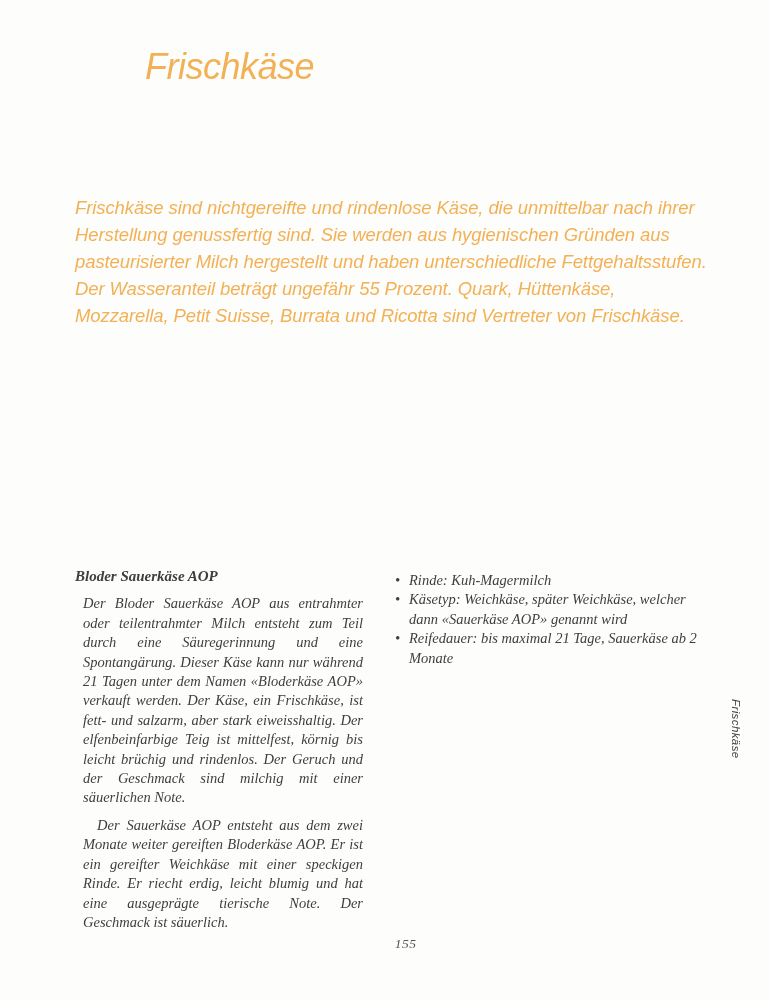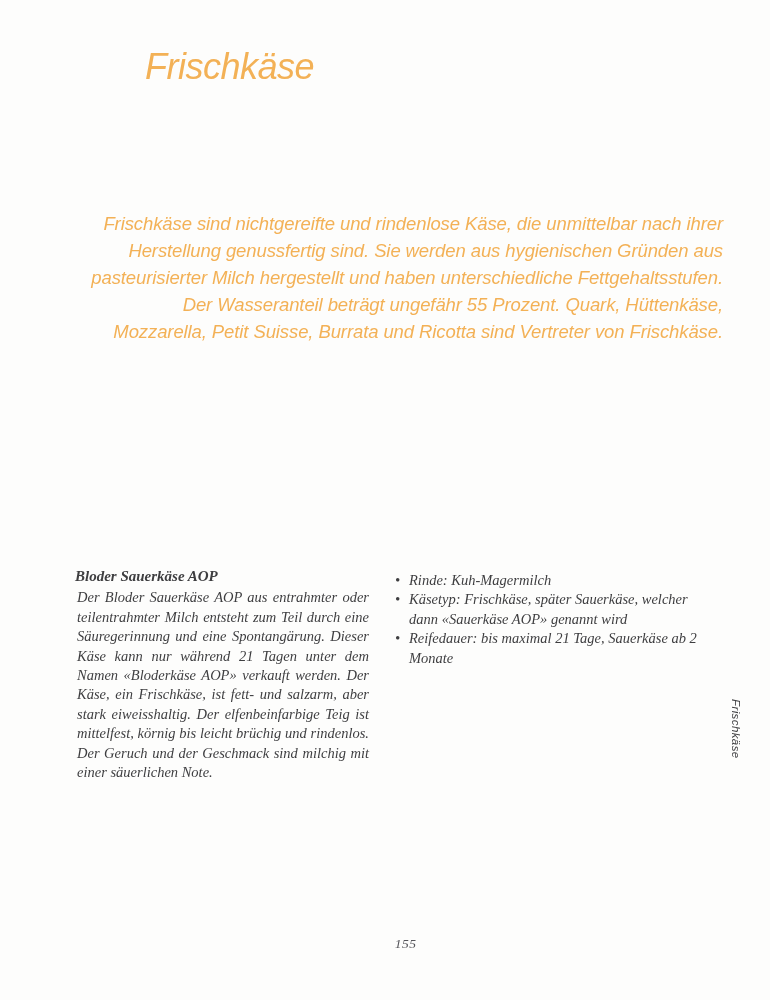--- a/index.html
+++ b/index.html
@@ -31,45 +31,45 @@
     line-height: 1.15;
     letter-spacing: -0.5px;
     color: var(--accent);
   }
 
   .intro {
     position: absolute;
     left: 75px;
     top: 194px;
     width: 632px;
-    margin: 16px;
+    margin: 0;
     font-family: "Liberation Sans", sans-serif;
     font-size: 18.5px;
     line-height: 27px;
     letter-spacing: -0.1px;
     color: var(--accent);
-    text-align: right;
+    text-align: left;
   }
 
   .col-left {
     position: absolute;
     left: 75px;
     top: 551px;
     width: 296px;
   }
   .article-heading {
     margin: 16px 0 1px 0;
     font-family: "Liberation Serif", serif;
     font-size: 15px;
     font-weight: 700;
     line-height: 19.4px;
     color: var(--ink);
   }
   .body-paragraph {
-    margin: 2px;
+    margin: 8px;
     font-family: "Liberation Serif", serif;
     font-size: 14.5px;
     line-height: 19.4px;
     color: var(--ink);
     text-align: justify;
     hyphens: auto;
   }
   .body-paragraph + .body-paragraph { text-indent: 14px; }
 
   .col-right {
@@ -127,32 +127,33 @@
 <div class="page">
 
   <h1 class="chapter-title">Frischkäse</h1>
 
   <p class="intro">Frischkäse sind nichtgereifte und rindenlose Käse, die unmittelbar nach ihrer Herstellung genussfertig sind. Sie werden aus hygienischen Gründen aus pasteurisierter Milch hergestellt und haben unterschiedliche Fettgehaltsstufen. Der Wasseranteil beträgt ungefähr 55 Prozent. Quark, Hüttenkäse, Mozzarella, Petit Suisse, Burrata und Ricotta sind Vertreter von Frischkäse.</p>
 
   <section class="col-left">
     <h2 class="article-heading">Bloder Sauerkäse AOP</h2>
     <div class="paragraphs">
         <p class="body-paragraph">Der Bloder Sauerkäse AOP aus entrahmter oder teilentrahmter Milch entsteht zum Teil durch eine Säuregerinnung und eine Spontangärung. Dieser Käse kann nur während 21 Tagen unter dem Namen «Bloderkäse AOP» verkauft werden. Der Käse, ein Frischkäse, ist fett- und salzarm, aber stark eiweisshaltig. Der elfenbeinfarbige Teig ist mittelfest, körnig bis leicht brüchig und rindenlos. Der Geruch und der Geschmack sind milchig mit einer säuerlichen Note.</p>
+        <p class="body-paragraph">Der Sauerkäse AOP entsteht aus dem zwei Monate weiter gereiften Bloderkäse AOP. Er ist ein gereifter Weichkäse mit einer speckigen Rinde. Er riecht erdig, leicht blumig und hat eine ausgeprägte tierische Note. Der Geschmack ist säuerlich.</p>
       </div>
   </section>
 
   <aside class="col-right">
     <ul class="facts">
         <li class="fact">
         <span class="bullet">•</span>
         <span class="fact-text">Rinde: Kuh-Magermilch</span>
       </li>
         <li class="fact">
         <span class="bullet">•</span>
-        <span class="fact-text">Käsetyp: Frischkäse, später Sauerkäse, welcher dann «Sauerkäse AOP» genannt wird</span>
+        <span class="fact-text">Käsetyp: Weichkäse, später Weichkäse, welcher dann «Sauerkäse AOP» genannt wird</span>
       </li>
         <li class="fact">
         <span class="bullet">•</span>
         <span class="fact-text">Reifedauer: bis maximal 21 Tage, Sauerkäse ab 2 Monate</span>
       </li>
       </ul>
   </aside>
 
   <div class="side-tab">Frischkäse</div>
 

